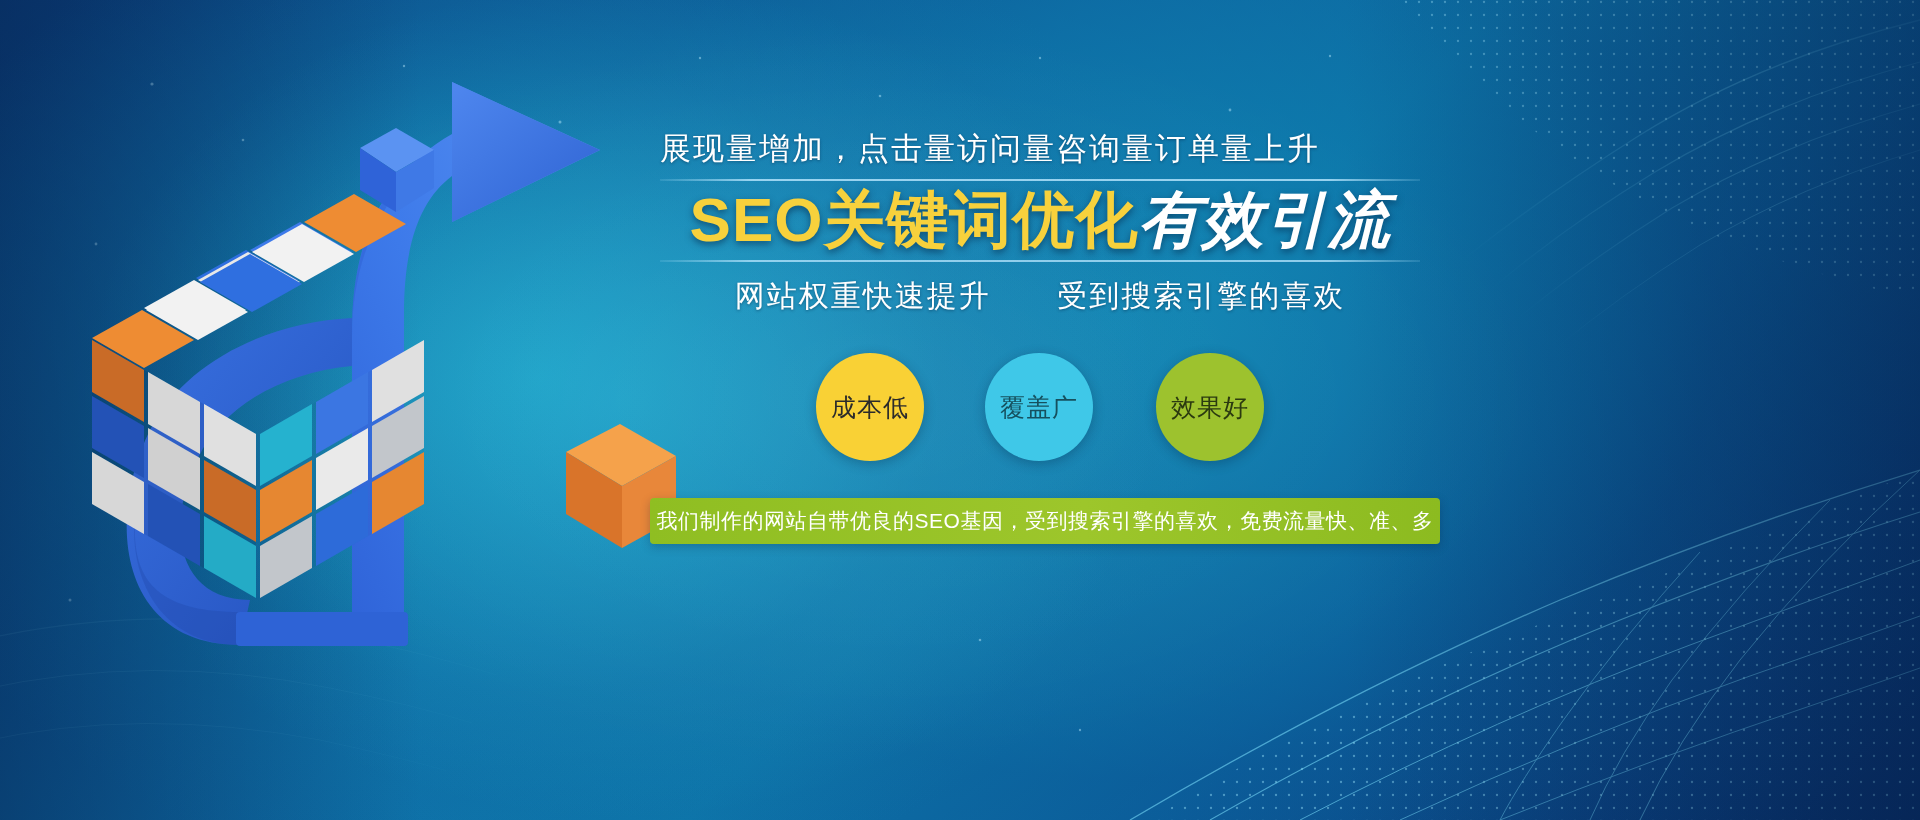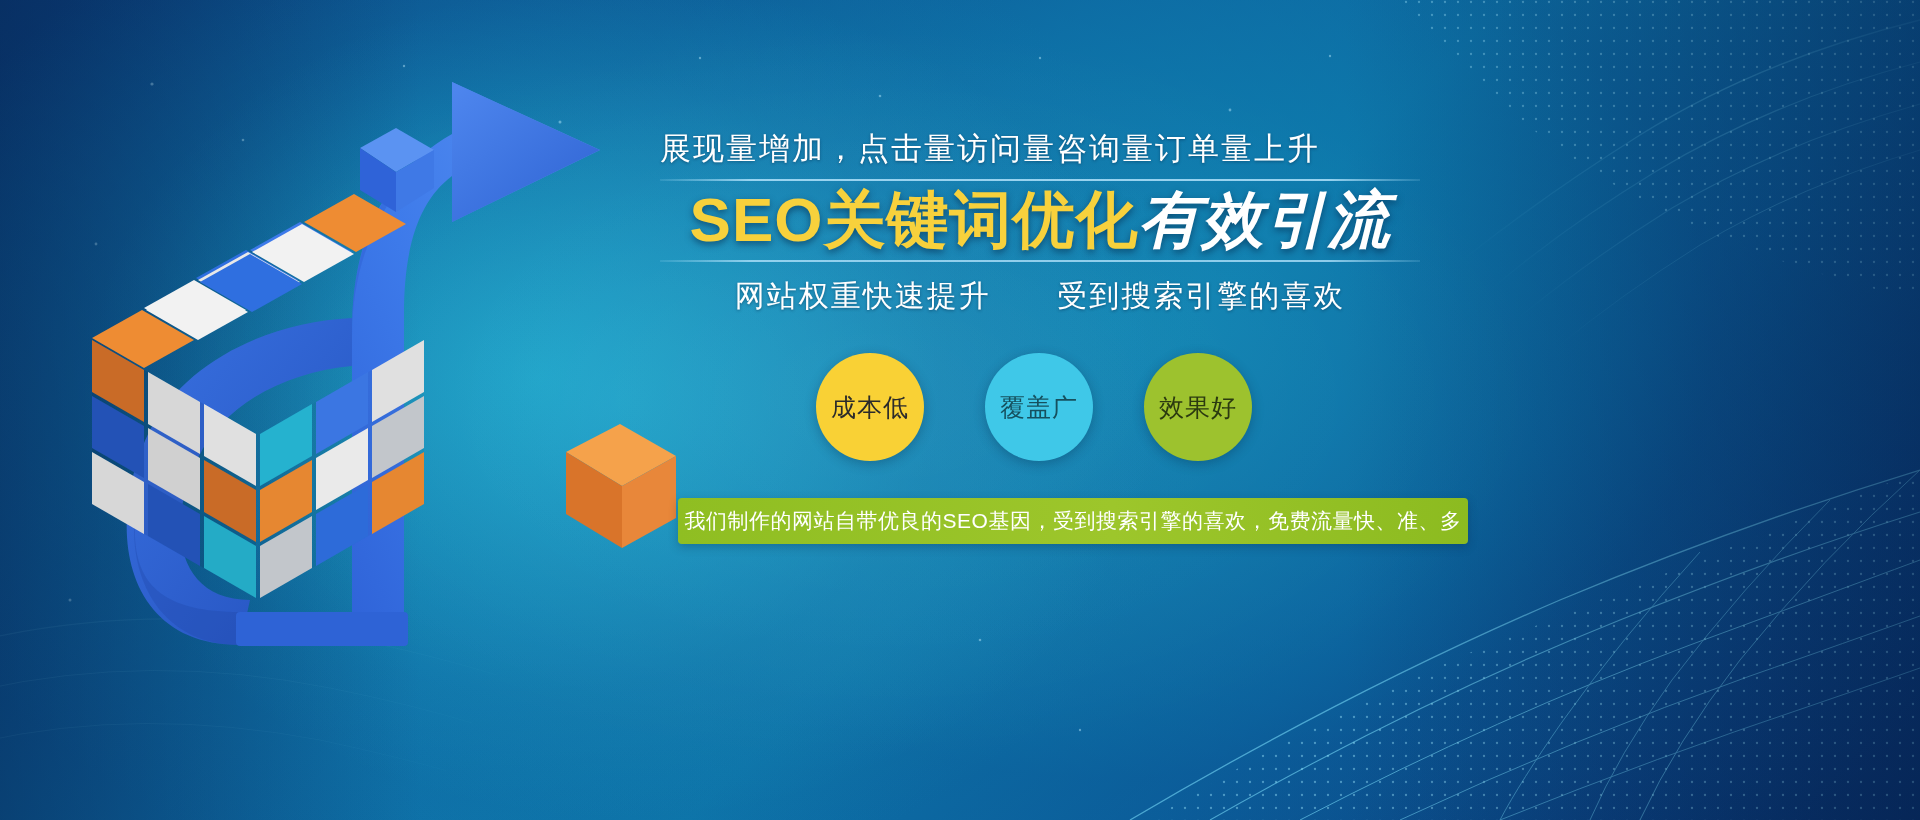--- a/index.html
+++ b/index.html
@@ -57,21 +57,21 @@
   
   .circles{position:absolute;left:800px;top:345px;width:500px;height:125px;}
   .circle{
     position:absolute;width:108px;height:108px;border-radius:50%;
     display:flex;align-items:center;justify-content:center;
     font-size:25px;letter-spacing:1px;color:#2b2b2b;
     box-shadow:0 3px 12px rgba(0,25,55,0.28);
   }
   .c1{left:16px;top:8px;}
   .c2{left:185px;top:8px;}
-  .c3{left:344px;top:8px;}
+  .c3{left:356px;top:8px;}
 
   
   .greenbar{
     position:absolute;left:650px;top:498px;width:790px;height:46px;
     border-radius:4px;
     display:flex;align-items:center;justify-content:center;
     color:#ffffff;font-size:21px;letter-spacing:0.5px;white-space:nowrap;
     box-shadow:0 3px 10px rgba(0,25,55,0.25);
   }
 </style>
@@ -284,17 +284,17 @@
       <span>覆盖广</span>
     </div>
     <div class="circle c1" style="background: rgb(249, 209, 53); color: rgb(43, 43, 43);">
       <span>成本低</span>
     </div>
     <div class="circle c3" style="background: rgb(157, 194, 46); color: rgb(43, 58, 16);">
       <span>效果好</span>
     </div>
   </div>
 
-  <div class="greenbar" style="background: linear-gradient(90deg, rgb(143, 190, 34) 0%, rgb(157, 198, 43) 55%, rgb(140, 187, 32) 100%); margin-left: 28px;">
+  <div class="greenbar" style="background: linear-gradient(90deg, rgb(143, 190, 34) 0%, rgb(157, 198, 43) 55%, rgb(140, 187, 32) 100%);">
     <span>我们制作的网站自带优良的SEO基因，受到搜索引擎的喜欢，免费流量快、准、多</span>
   </div>
 
 </div>
 
 </body></html>

